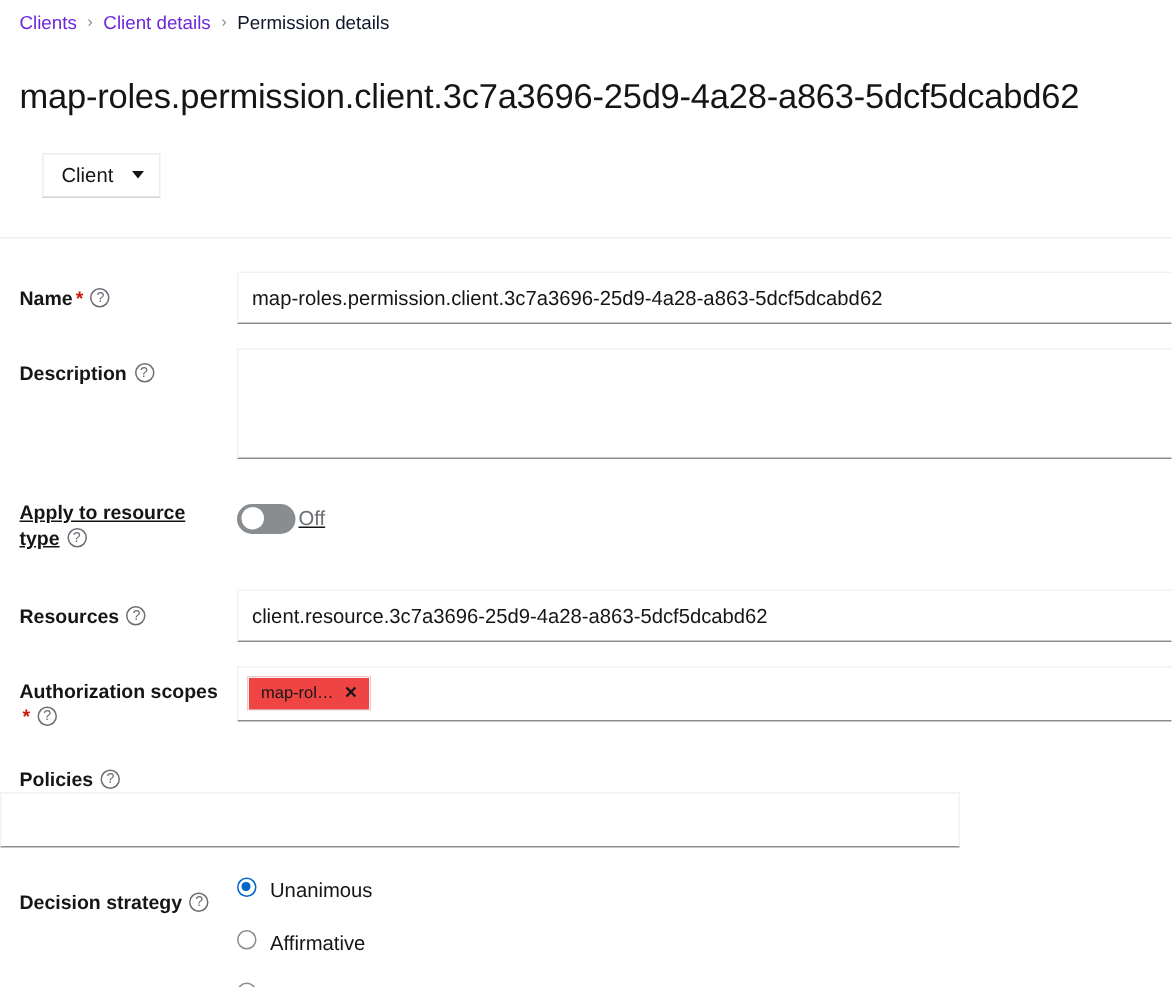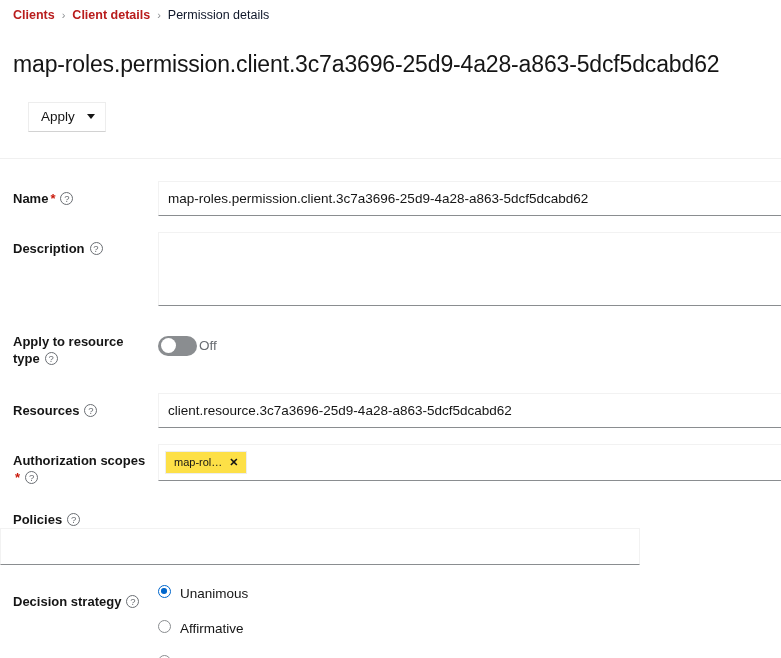--- a/index.html
+++ b/index.html
@@ -25,24 +25,23 @@
 
   
   .breadcrumb {
     display: flex;
     align-items: center;
     padding: 7px 0 0 13px;
     font-size: 12.5px;
     line-height: 16px;
   }
   .bc-link {
-    color: #b91c1c;
+    color: #6d28d9;
     text-decoration: none;
     cursor: pointer;
-    font-weight: bold;
   }
   .bc-sep {
     color: #8a8d90;
     margin: 0 7px;
     font-size: 11px;
     display: inline-block;
   }
   .bc-current {
     color: #0f172a;
   }
@@ -200,21 +199,21 @@
     background: #ffffff;
     cursor: pointer;
   }
 
   
   .chip {
     display: inline-flex;
     align-items: center;
     gap: 7px;
     border: 1px solid #ededed;
-    background: #fde047;
+    background: #ef4444;
     padding: 3px 7px 3px 8px;
     font-size: 11px;
     color: #151515;
     line-height: 15px;
     cursor: default;
   }
   .chip-x {
     font-size: 11px;
     font-weight: bold;
     color: #151515;
@@ -289,21 +288,21 @@
   }
   .radio-lbl {
     font-size: 13.5px;
     color: #151515;
     line-height: 18px;
   }
 
   
   .gap-name { margin-top: 12px; }
   .gap-desc { margin-top: 16px; }
-  .gap-apply { margin-top: 27px; }
+  .gap-apply { margin-top: 27px; text-decoration: underline; }
   .gap-res  { margin-top: 26px; }
   .gap-scope{ margin-top: 16px; }
   .gap-pol  { margin-top: 17px; flex-direction: column; }
   .gap-dec  { margin-top: 19px; }
 
   .lbl-pad-1 { padding-top: 9px; }
   .lbl-pad-2 { padding-top: 8px; }
   .lbl-pad-3 { padding-top: 0px; }
 </style>
 </head>
@@ -316,21 +315,21 @@
     <span class="bc-sep">›</span>
     <a class="bc-link">Client details</a>
     <span class="bc-sep">›</span>
     <span class="bc-current">Permission details</span>
   </nav>
 
   <h1 class="title">map-roles.permission.client.3c7a3696-25d9-4a28-a863-5dcf5dcabd62</h1>
 
   <div class="action-row">
     <button class="action-btn">
-      <span>Apply</span>
+      <span>Client</span>
       <span class="caret"></span>
     </button>
   </div>
 
   <div class="divider"></div>
 
   <div class="form">
 
     <div class="frow gap-name">
       <div class="flabel lbl-pad-1">

